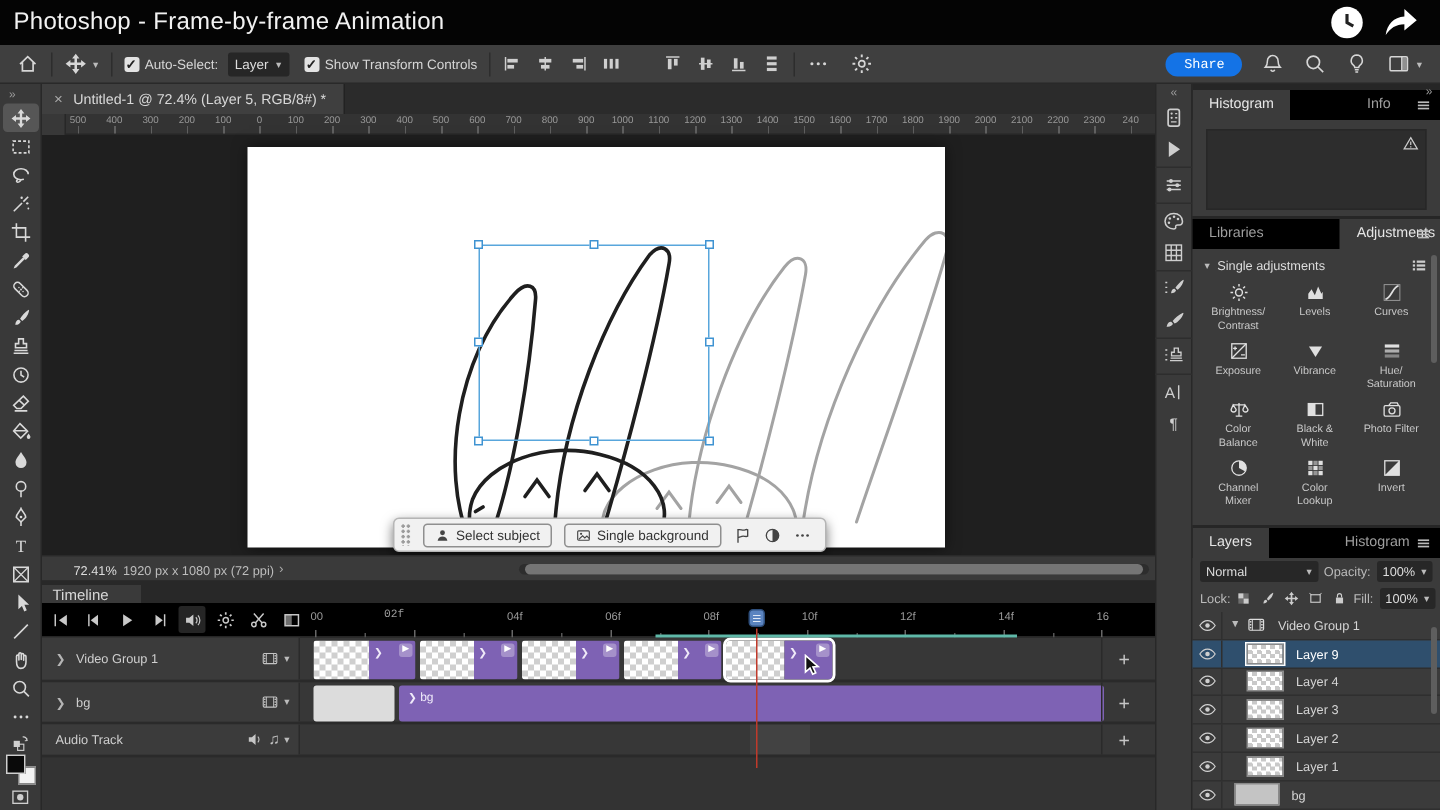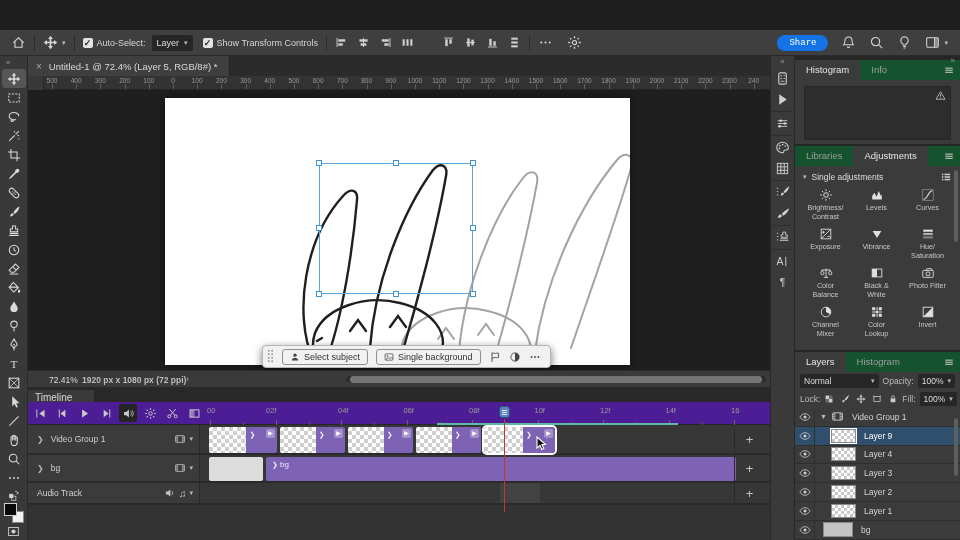--- a/index.html
+++ b/index.html
@@ -59,30 +59,30 @@
   
   .taskbar { position:absolute; left:234px; top:255px; height:23px; background:#f1f1f1; border:1px solid #b5b5b5; border-radius:4px; box-shadow:0 3px 8px rgba(0,0,0,.55); display:flex; align-items:center; padding:0 9px 0 4px; gap:8px; }
   .tb-handle { width:7px; height:15px; background-image:radial-gradient(#9b9b9b 1px, transparent 1.1px); background-size:3.5px 3.5px; }
   .task-btn { display:flex; align-items:center; gap:4px; border:1px solid #8f8f8f; border-radius:3px; background:transparent; padding:2px 7px; font-size:9px; color:#333; font-family:inherit; }
   .task-btn .icn { width:10px; height:10px; color:#444; }
   .task-ic { width:12px; height:12px; color:#444; }
 
   
   .statusbar { position:absolute; left:0; top:314px; width:100%; height:17px; background:#3a3a3a; border-top:1px solid #2a2a2a; color:#ccc; font-size:8.5px; }
   .sb-zoom { position:absolute; left:5px; top:4px; color:#ddd;margin-left:16px; }
-  .sb-dims { position:absolute; left:54px; top:4px; color:#bdbdbd;font-weight:bold; }
+  .sb-dims { position:absolute; left:54px; top:4px; color:#bdbdbd; }
   .sb-chev { position:absolute; left:158px; top:3px; color:#aaa; font-size:9px; }
   .sb-track { position:absolute; left:318px; top:5px; width:420px; height:7px; background:#2d2d2d; border-radius:4px; }
   .sb-thumb { position:absolute; left:4px; top:0; width:412px; height:7px; background:#757575; border-radius:4px; }
 
   
   .timeline { position:absolute; left:0; top:331px; width:100%; height:153px; background:#333; }
   .tl-tabrow { height:15px; background:#282828; }
   .tl-tab { display:inline-block; height:15px; background:#3a3a3a; color:#d8d8d8; font-size:10px; line-height:15px; padding:0 22px 0 7px; }
-  .tl-controls { position:relative; height:23px; background:#4c1d95; border-bottom:1px solid #262626; }
+  .tl-controls { position:relative; height:23px; background:#000000; border-bottom:1px solid #262626; }
   .transport { position:absolute; left:3px; top:2px; display:flex; align-items:center; gap:4px; }
   .ticon { width:18px; height:18px; display:flex; align-items:center; justify-content:center; color:#c9c9c9; border-radius:2px; }
   .ticon .icn { width:13px; height:13px; }
   .ticon.tactive { background:#252525; }
   .tl-ruler { position:absolute; left:172px; right:0; top:0; height:23px; }
   .tl-rlabel { position:absolute; top:4px; font-size:7.5px; color:#9a9a9a; }
   .tl-tick { position:absolute; bottom:0; width:1px; height:5px; background:#666; }
   .tl-tick.minor { height:3px; background:#555; }
   .trow { position:relative; border-bottom:2px solid #2a2a2a; background:#373737; }
   .thead { position:absolute; left:0; top:0; bottom:0; width:172px; background:#3b3b3b; border-right:1px solid #2a2a2a; display:flex; align-items:center; padding:0 6px 0 9px; gap:7px; color:#cfcfcf; font-size:8.5px; }
@@ -111,21 +111,21 @@
   .strip { position:absolute; left:770px; top:56px; width:25px; height:484px; background:#3a3a3a; border-left:1px solid #282828; border-right:1px solid #282828; display:flex; flex-direction:column; align-items:center; }
   .strip-expand { color:#9a9a9a; font-size:8px; height:12px; line-height:12px; }
   .sicon { width:25px; height:21px; display:flex; align-items:center; justify-content:center; color:#cecece; }
   .sicon .icn { width:15px; height:15px; }
   .sdiv { width:25px; height:1px; background:#2d2d2d; margin:1px 0; }
 
   
   .dock { position:absolute; left:795px; top:56px; width:165px; height:484px; background:#262626; }
   .dock-expand { position:absolute; right:5px; top:0; color:#9a9a9a; font-size:8px; z-index:2; }
   .panel { position:absolute; left:0; width:165px; background:#3b3b3b; }
-  .ptabs { height:20px; background:#14532d; display:flex; position:relative; }
+  .ptabs { height:20px; background:#000000; display:flex; position:relative;gap:40px; }
   .ptab { padding:0 11px; height:20px; line-height:20px; font-size:9.5px; color:#9e9e9e; }
   .ptab.active { background:#3b3b3b; color:#e6e6e6; }
   .pmenu { position:absolute; right:5px; top:4px; width:12px; height:12px; color:#bbb; }
   .hist-box { position:relative; margin:6px 9px; height:54px; background:#2d2d2d; border:1px solid #272727; }
   .warn { position:absolute; right:4px; top:3px; width:11px; height:11px; color:#ccc; }
   .adj-head { display:flex; align-items:center; gap:5px; padding:5px 8px 1px 8px; color:#ddd; font-size:8.5px; }
   .adj-head .chev { font-size:7px; color:#bbb; }
   .adj-list-ic { margin-left:auto; width:12px; height:12px; color:#ccc; }
   .adj-grid { display:grid; grid-template-columns:repeat(3,51px); padding:2px 0 0 5px; }
   .adj-item { height:39px; display:flex; flex-direction:column; align-items:center; }
@@ -150,20 +150,36 @@
   .lr-thumb { width:25px; height:14px; margin-left:16px; border:1px solid #8a8a8a;
      background-image:conic-gradient(#c9c9c9 25%, #fff 0 50%, #c9c9c9 0 75%, #fff 0); background-size:6px 6px; }
   .lr-thumb.selth { outline:1.5px solid #fff; }
   .lr-thumb.solid { background:#c4c4c4; margin-left:8px; width:30px; height:15px; }
 </style>
 </head>
 <body>
 
 <div class="app">
 
+  <div class="titlebar">
+    <span class="tb-title">Photoshop - Frame-by-frame Animation</span>
+    <div class="tb-right">
+      <span class="icn tb-badge">
+        <svg viewBox="0 0 16 16">
+            <circle cx="8" cy="8" r="7" fill="#fff"></circle>
+            <path d="M8 4.2 V8 L10.8 9.6" stroke="#222" stroke-width="1.4" fill="none"></path>
+          </svg>
+      </span>
+      <span class="icn tb-badge">
+        <svg viewBox="0 0 16 16">
+            <path d="M9.5 2 L15 7 L9.5 11.6 V8.8 C5.8 8.8 3.2 10.6 1.2 13.6 C1.8 8.8 4.8 5.6 9.5 5.3 Z" fill="#fff"></path>
+          </svg>
+      </span>
+    </div>
+  </div>
 
   <div class="optionsbar">
     <span class="icn ob-icn" style="margin-left:11px">
       <svg viewBox="0 0 16 16">
           <path d="M2.5 8.2 L8 3 L13.5 8.2 M4.2 7 V13 H11.8 V7" fill="none" stroke="currentColor" stroke-width="1.2"></path>
         </svg>
     </span>
     <span class="ob-sep"></span>
     <span class="ob-item">
       <span class="icn ob-icn">
@@ -721,21 +737,21 @@
                   <rect x="2.5" y="3.5" width="11" height="9" fill="none" stroke="currentColor" stroke-width="1.2"></rect>
                   <path d="M2.5 3.5 H8 V12.5 H2.5 Z" fill="currentColor" opacity=".55"></path>
                 </svg>
               </span>
             </div>
           </div>
         <div class="tl-ruler" id="tl-ruler">
             <span class="tl-rlabel" style="left: 7px;">00</span>
             <span class="tl-tick" style="left: 10px;"></span>
             <span class="tl-tick minor" style="left: 43px;"></span>
-            <span class="tl-rlabel" style="left: 66px;">02f</span>
+            <span class="tl-rlabel" style="left: 56px; font-family: Liberation Mono, monospace;">02f</span>
             <span class="tl-tick" style="left: 75.5px;"></span>
             <span class="tl-tick minor" style="left: 108.5px;"></span>
             <span class="tl-rlabel" style="left: 138px;">04f</span>
             <span class="tl-tick" style="left: 141px;"></span>
             <span class="tl-tick minor" style="left: 174px;"></span>
             <span class="tl-rlabel" style="left: 203.5px;">06f</span>
             <span class="tl-tick" style="left: 206.5px;"></span>
             <span class="tl-tick minor" style="left: 239.5px;"></span>
             <span class="tl-rlabel" style="left: 269px;">08f</span>
             <span class="tl-tick" style="left: 272px;"></span>

